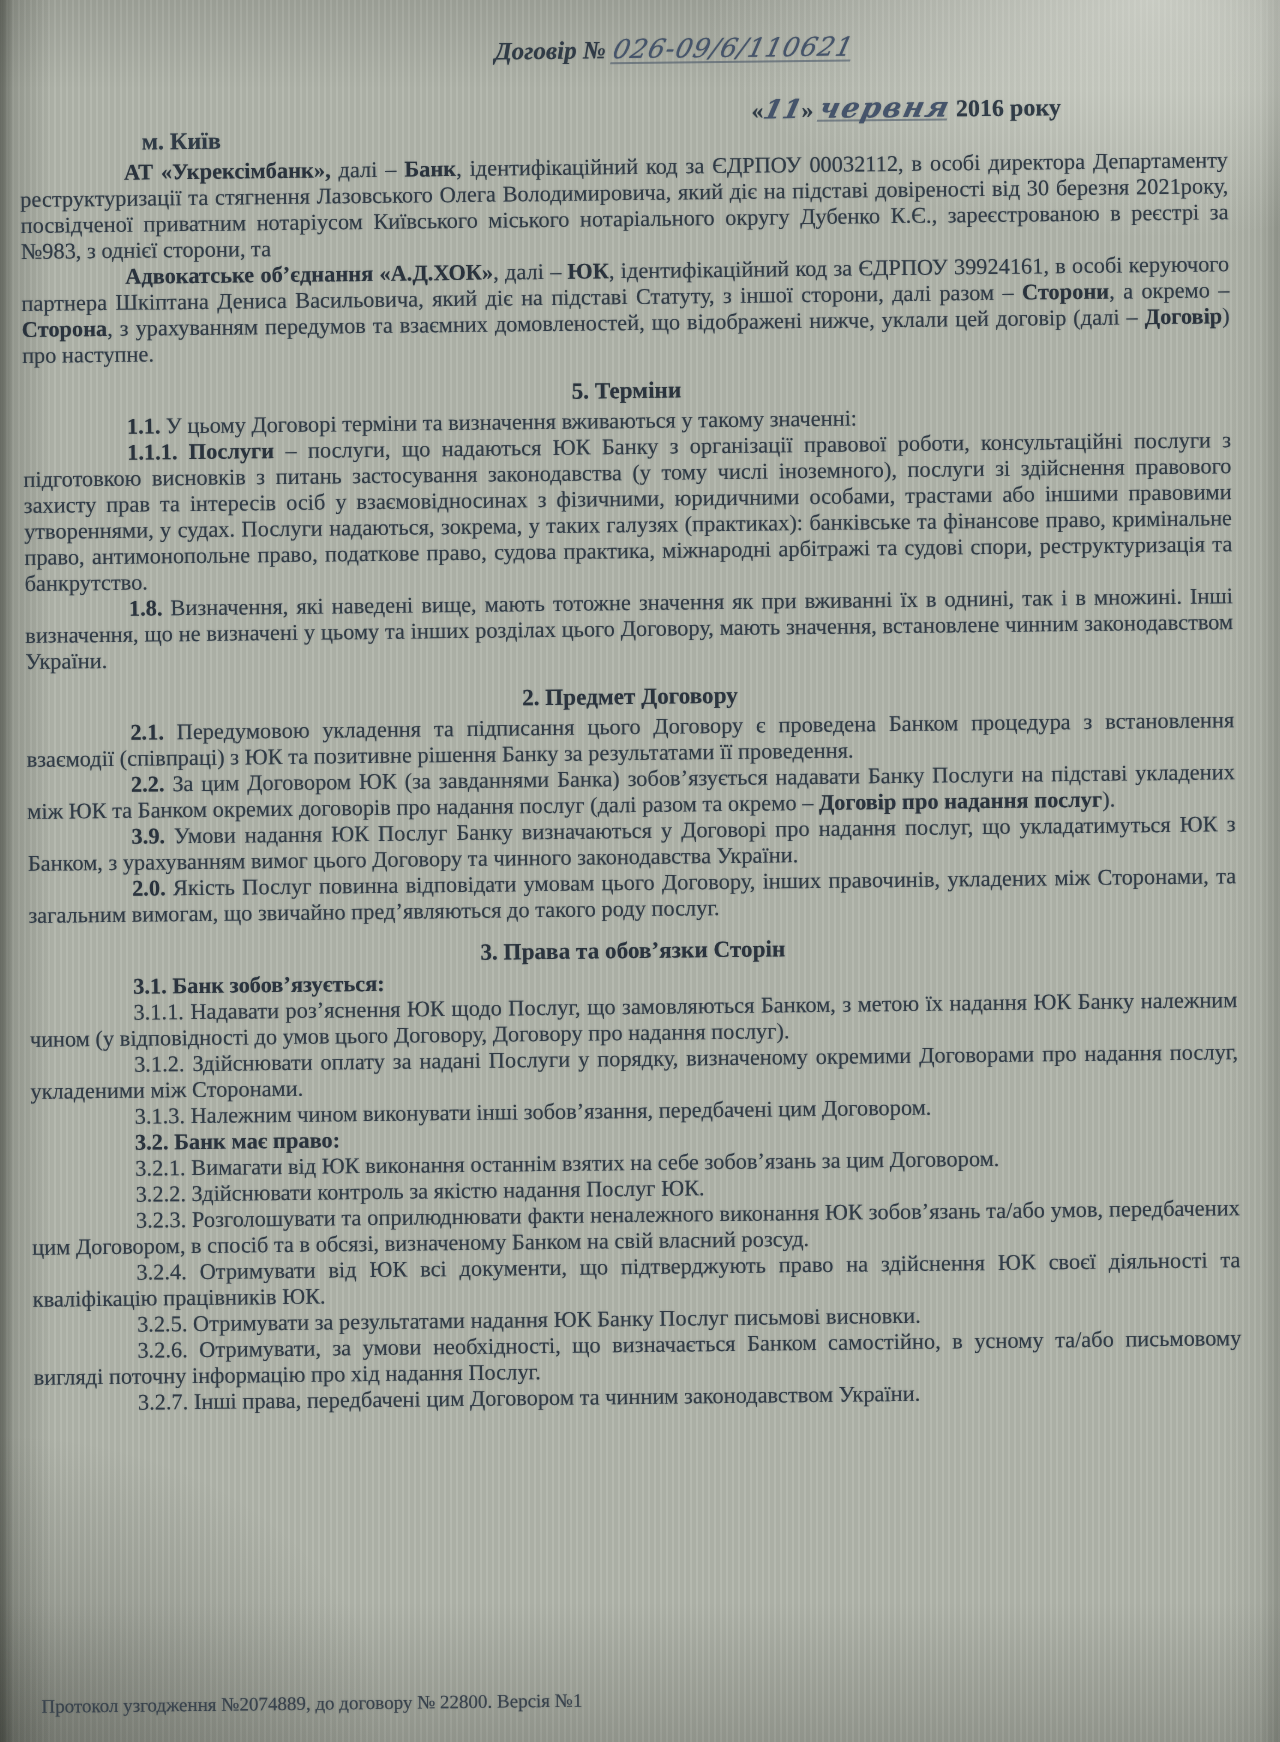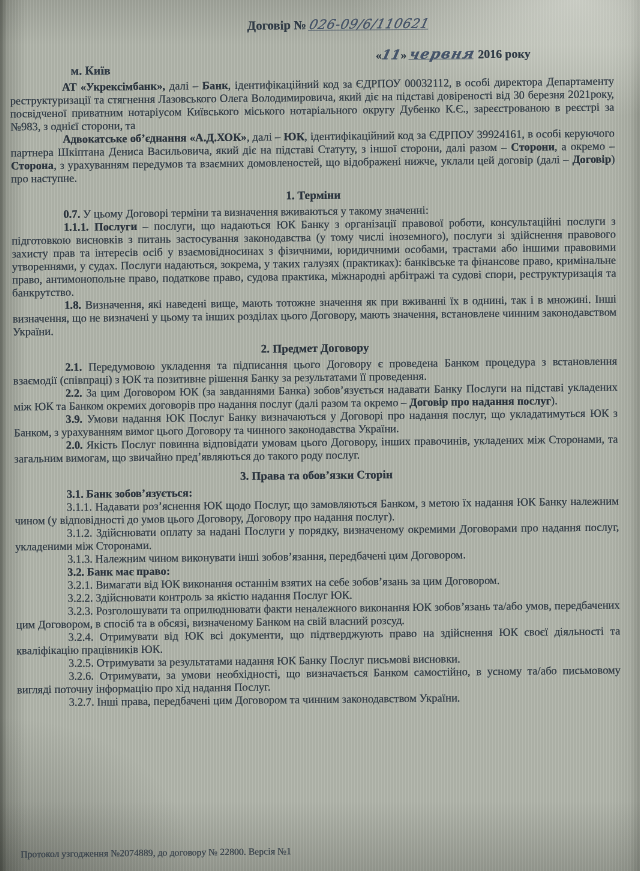--- a/index.html
+++ b/index.html
@@ -17,21 +17,21 @@
       repeating-linear-gradient(90deg, rgba(255,255,255,0.05) 0 1px, rgba(0,0,0,0.035) 1px 3px);
   }
   .sheet{
     position:absolute;left:13px;top:8px;width:606px;height:855px;
     transform:rotate(-0.65deg);transform-origin:50% 40%;
     color:#303b46;
     text-shadow:0 0 0.6px rgba(42,52,64,0.55);
   }
   .b{font-weight:bold;color:#2a333d;}
   .title-line{margin:0;padding-top:10px;padding-left:238px;font-size:12.5px;white-space:nowrap;}
-  .title-line .lbl{font-weight:bold;}
+  .title-line .lbl{font-weight:bold;font-style:italic;}
   .hand{
     font-family:"DejaVu Serif", serif;font-style:italic;
     display:inline-block;transform:skewX(-14deg);
     color:#45546b;letter-spacing:1px;font-size:14px;line-height:10px;
   }
   .hand.num{font-size:13px;letter-spacing:0.5px;}
   .u{border-bottom:1px solid rgba(64,78,99,0.55);}
   .place-date{position:relative;height:16px;margin-top:16px;font-size:12px;}
   .city{position:absolute;left:61px;top:12px;font-weight:bold;}
   .date{position:absolute;left:366px;top:0;white-space:nowrap;font-weight:bold;}
@@ -54,22 +54,22 @@
     <span class="city">м. Київ</span>
     <span class="date"><span>«</span><span class="hand num">11</span><span>»</span>
       <span class="hand u">червня</span>
       <span>2016 року</span>
     </span>
   </div>
 
   <div id="doc-body" class="doc-body">
       <p><span class="b">АТ «Укрексімбанк», </span><span>далі – </span><span class="b">Банк</span><span>, ідентифікаційний код за ЄДРПОУ 00032112, в особі директора Департаменту реструктуризації та стягнення Лазовського Олега Володимировича, який діє на підставі довіреності від 30 березня 2021року, посвідченої приватним нотаріусом Київського міського нотаріального округу Дубенко К.Є., зареєстрованою в реєстрі за №983, з однієї сторони, та</span></p>
       <p><span class="b">Адвокатське об’єднання «А.Д.ХОК»</span><span>, далі – </span><span class="b">ЮК</span><span>, ідентифікаційний код за ЄДРПОУ 39924161, в особі керуючого партнера Шкіптана Дениса Васильовича, який діє на підставі Статуту, з іншої сторони, далі разом – </span><span class="b">Сторони</span><span>, а окремо – </span><span class="b">Сторона</span><span>, з урахуванням передумов та взаємних домовленостей, що відображені нижче, уклали цей договір (далі – </span><span class="b">Договір</span><span>) про наступне.</span></p>
-      <div class="h"><span class="b">1. Терміни</span></div>
-      <p><span class="b">0.7.</span><span> У цьому Договорі терміни та визначення вживаються у такому значенні:</span></p>
+      <div class="h"><span class="b">5. Терміни</span></div>
+      <p><span class="b">1.1.</span><span> У цьому Договорі терміни та визначення вживаються у такому значенні:</span></p>
       <p><span class="b">1.1.1. Послуги</span><span> – послуги, що надаються ЮК Банку з організації правової роботи, консультаційні послуги з підготовкою висновків з питань застосування законодавства (у тому числі іноземного), послуги зі здійснення правового захисту прав та інтересів осіб у взаємовідносинах з фізичними, юридичними особами, трастами або іншими правовими утвореннями, у судах. Послуги надаються, зокрема, у таких галузях (практиках): банківське та фінансове право, кримінальне право, антимонопольне право, податкове право, судова практика, міжнародні арбітражі та судові спори, реструктуризація та банкрутство.</span></p>
       <p><span class="b">1.8.</span><span> Визначення, які наведені вище, мають тотожне значення як при вживанні їх в однині, так і в множині. Інші визначення, що не визначені у цьому та інших розділах цього Договору, мають значення, встановлене чинним законодавством України.</span></p>
       <div class="h"><span class="b">2. Предмет Договору</span></div>
       <p><span class="b">2.1.</span><span> Передумовою укладення та підписання цього Договору є проведена Банком процедура з встановлення взаємодії (співпраці) з ЮК та позитивне рішення Банку за результатами її проведення.</span></p>
       <p><span class="b">2.2.</span><span> За цим Договором ЮК (за завданнями Банка) зобов’язується надавати Банку Послуги на підставі укладених між ЮК та Банком окремих договорів про надання послуг (далі разом та окремо – </span><span class="b">Договір про надання послуг</span><span>).</span></p>
       <p><span class="b">3.9.</span><span> Умови надання ЮК Послуг Банку визначаються у Договорі про надання послуг, що укладатимуться ЮК з Банком, з урахуванням вимог цього Договору та чинного законодавства України.</span></p>
       <p><span class="b">2.0.</span><span> Якість Послуг повинна відповідати умовам цього Договору, інших правочинів, укладених між Сторонами, та загальним вимогам, що звичайно пред’являються до такого роду послуг.</span></p>
       <div class="h"><span class="b">3. Права та обов’язки Сторін</span></div>
       <p><span class="b">3.1. Банк зобов’язується:</span></p>
       <p><span>3.1.1. Надавати роз’яснення ЮК щодо Послуг, що замовляються Банком, з метою їх надання ЮК Банку належним чином (у відповідності до умов цього Договору, Договору про надання послуг).</span></p>

